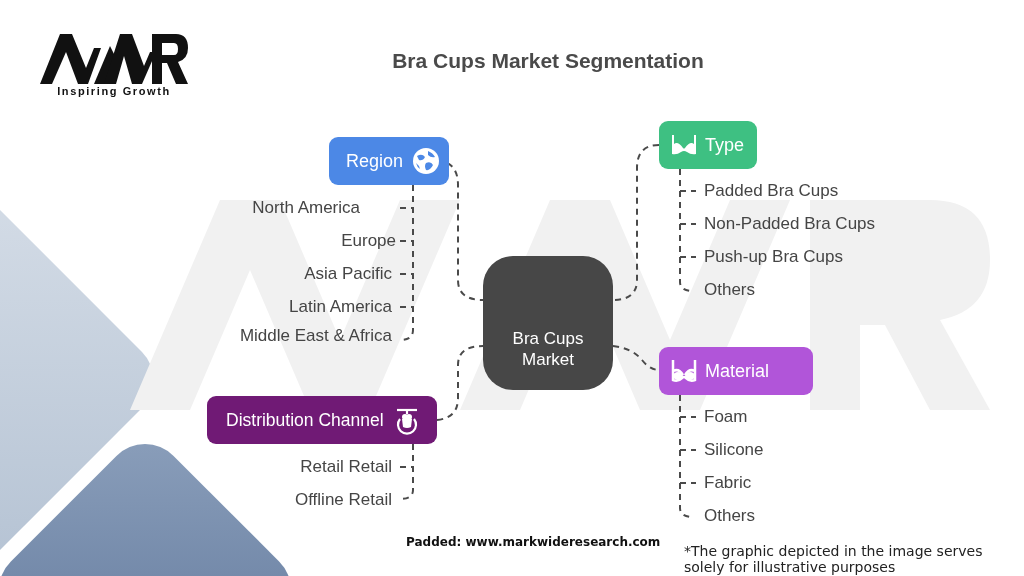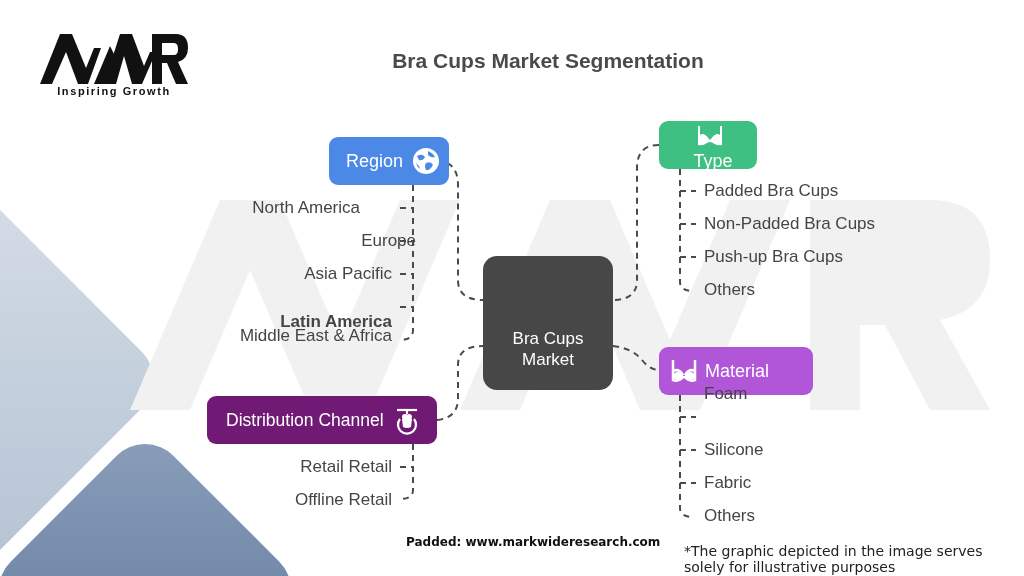--- a/index.html
+++ b/index.html
@@ -17,28 +17,28 @@
   .logo { position: absolute; left: 38px; top: 32px; width: 152px; }
   .logo-mark { display: block; width: 152px; height: 54px; }
   .logo-name { display: block; text-align: center; font-weight: 700; font-size: 15px; color: #111; letter-spacing: 0.1px; margin-top: 2px; }
   .logo-tag { display: block; text-align: center; font-weight: 700; font-size: 11px; color: #111; letter-spacing: 1.6px; margin-top: -1px; }
 
   .title { position: absolute; left: 0; width: 1096px; top: 49px; text-align: center; font-size: 21px; font-weight: 700; color: #4a4a4a; }
 
   .connectors { position: absolute; left: 0; top: 0; width: 1024px; height: 576px; pointer-events: none; }
 
   .center-node { position: absolute; left: 483px; top: 256px; width: 130px; height: 134px; background: #474747;
-    border-radius: 14px; display: flex; align-items: center; justify-content: center; text-align: center;
+    border-radius: 30px; display: flex; align-items: center; justify-content: center; text-align: center;
     color: #fff; font-size: 17px; line-height: 21px; padding-top: 52px; }
 
   .cat { position: absolute; height: 48px; border-radius: 9px; display: flex; align-items: center; color: #fff; font-size: 18px; }
   .cat .icon { width: 30px; height: 30px; display: inline-flex; }
   .cat-region { left: 317px; top: 137px; width: 120px; background: #4c88e6; padding-left: 17px; margin-left: 12px; }
   .cat-region .icon { margin-left: 8px; }
-  .cat-type { left: 659px; top: 121px; width: 98px; background: #3ec082; padding-left: 10px; flex-direction: column; }
+  .cat-type { left: 659px; top: 121px; width: 98px; background: #3ec082; padding-left: 10px; }
   .cat-type .icon { margin-right: 6px; }
   .cat-material { left: 659px; top: 347px; width: 154px; background: #b155d9; padding-left: 10px; }
   .cat-material .icon { margin-right: 6px; }
   .cat-dist { left: 207px; top: 396px; width: 230px; background: #701a75; padding-left: 19px; font-size: 17.5px; }
   .cat-dist .icon { margin-left: 8px; }
 
   .item { position: absolute; font-size: 17px; color: #454545; white-space: nowrap; line-height: 20px; }
   .item.right-align { text-align: right; }
 
   .source { position: absolute; left: 406px; top: 535px; font-family: "DejaVu Sans", sans-serif; font-weight: 700; font-size: 12px; color: #111; }
@@ -114,23 +114,23 @@
 <div class="cat cat-region">
   <span>Region</span>
   <span class="icon">
     <svg viewBox="0 0 30 30" width="30" height="30">
       <circle cx="15" cy="15" r="13" fill="#fff"></circle>
       <path d="M6,10 Q11,7 14,11 Q12,15 8,14 Z M17,5 Q22,7 24,11 Q20,12 17,9 Z M15,17 Q20,15 22,19 Q19,25 15,24 Q13,20 15,17 Z M5,17 Q8,19 9,23 Q6,21 5,17 Z" fill="#4c88e6"></path>
     </svg>
   </span>
 </div>
 <div class="item right-align" style="right:664px; top:198px;">North America</div>
-<div class="item right-align" style="right:608px; top:231px;margin-left:21px;">Europe</div>
+<div class="item right-align" style="right:628px; top:231px;margin-left:21px;">Europe</div>
 <div class="item right-align" style="right:632px; top:264px;">Asia Pacific</div>
-<div class="item right-align" style="right:632px; top:312px;font-weight:bold;">Latin America</div>
+<div class="item right-align" style="right:632px; top:297px;">Latin America</div>
 <div class="item right-align" style="right:632px; top:326px;text-align:right;">Middle East &amp; Africa</div>
 
 <div class="cat cat-type">
   <span class="icon">
     <svg viewBox="0 0 30 30" width="30" height="30">
       <path d="M3,5 L5,5 L5,14 Q9,11 14,18 Q15,19 16,18 Q21,11 25,14 L25,5 L27,5 L27,24 Q22,25 18,22 Q15,20 12,22 Q8,25 3,24 Z" fill="#fff"></path>
     </svg>
   </span>
   <span>Type</span>
 </div>
@@ -145,21 +145,21 @@
       <g fill="none" stroke="#fff" stroke-width="2.5">
         <path d="M4,4 L4,24 Q9,26 13,22 Q15,20 17,22 Q21,26 26,24 L26,4"></path>
         <path d="M4,15 Q10,12 14,19 M26,15 Q20,12 16,19"></path>
       </g>
       <ellipse cx="9" cy="20" rx="5" ry="4" fill="#fff"></ellipse>
       <ellipse cx="21" cy="20" rx="5" ry="4" fill="#fff"></ellipse>
     </svg>
   </span>
   <span>Material</span>
 </div>
-<div class="item" style="left:704px; top:384px;">Foam</div>
+<div class="item" style="left:704px; top:407px;">Foam</div>
 <div class="item" style="left:704px; top:440px;">Silicone</div>
 <div class="item" style="left:704px; top:473px;">Fabric</div>
 <div class="item" style="left:704px; top:506px;">Others</div>
 
 <div class="cat cat-dist">
   <span>Distribution Channel</span>
   <span class="icon">
     <svg viewBox="0 0 30 30" width="30" height="30">
       <g fill="none" stroke="#fff" stroke-width="2.2">
         <line x1="5" y1="5" x2="25" y2="5"></line>

